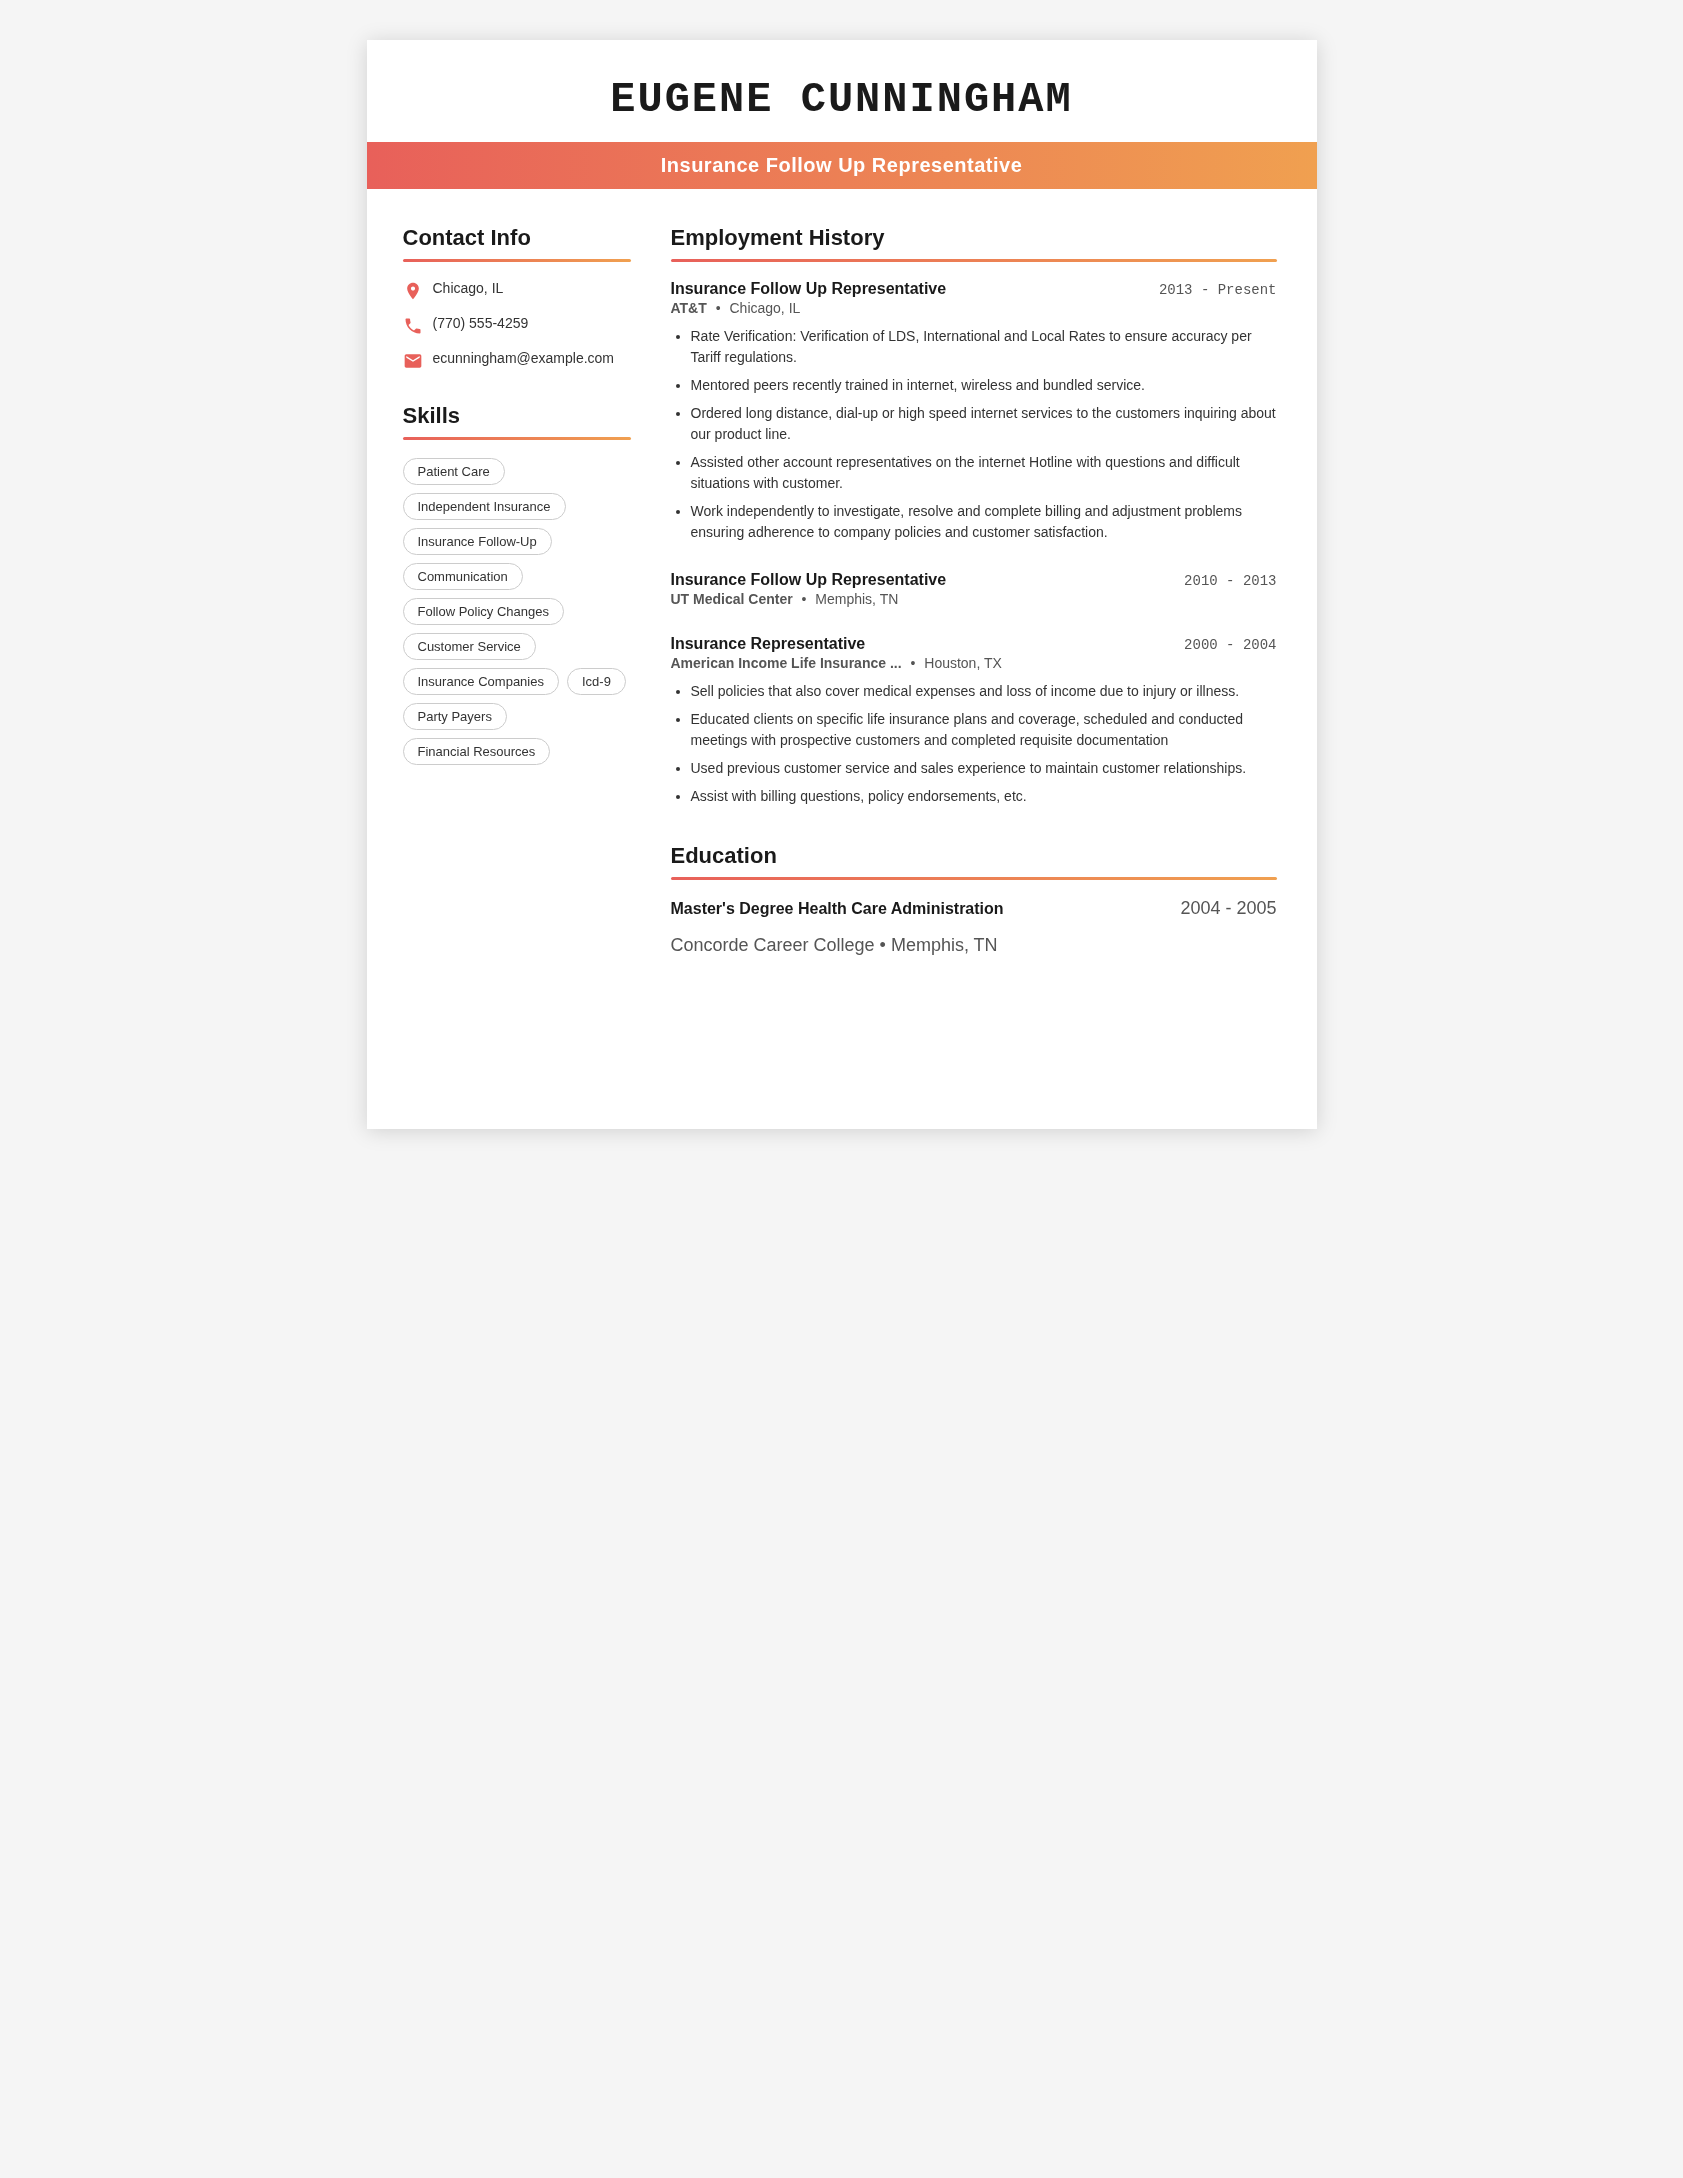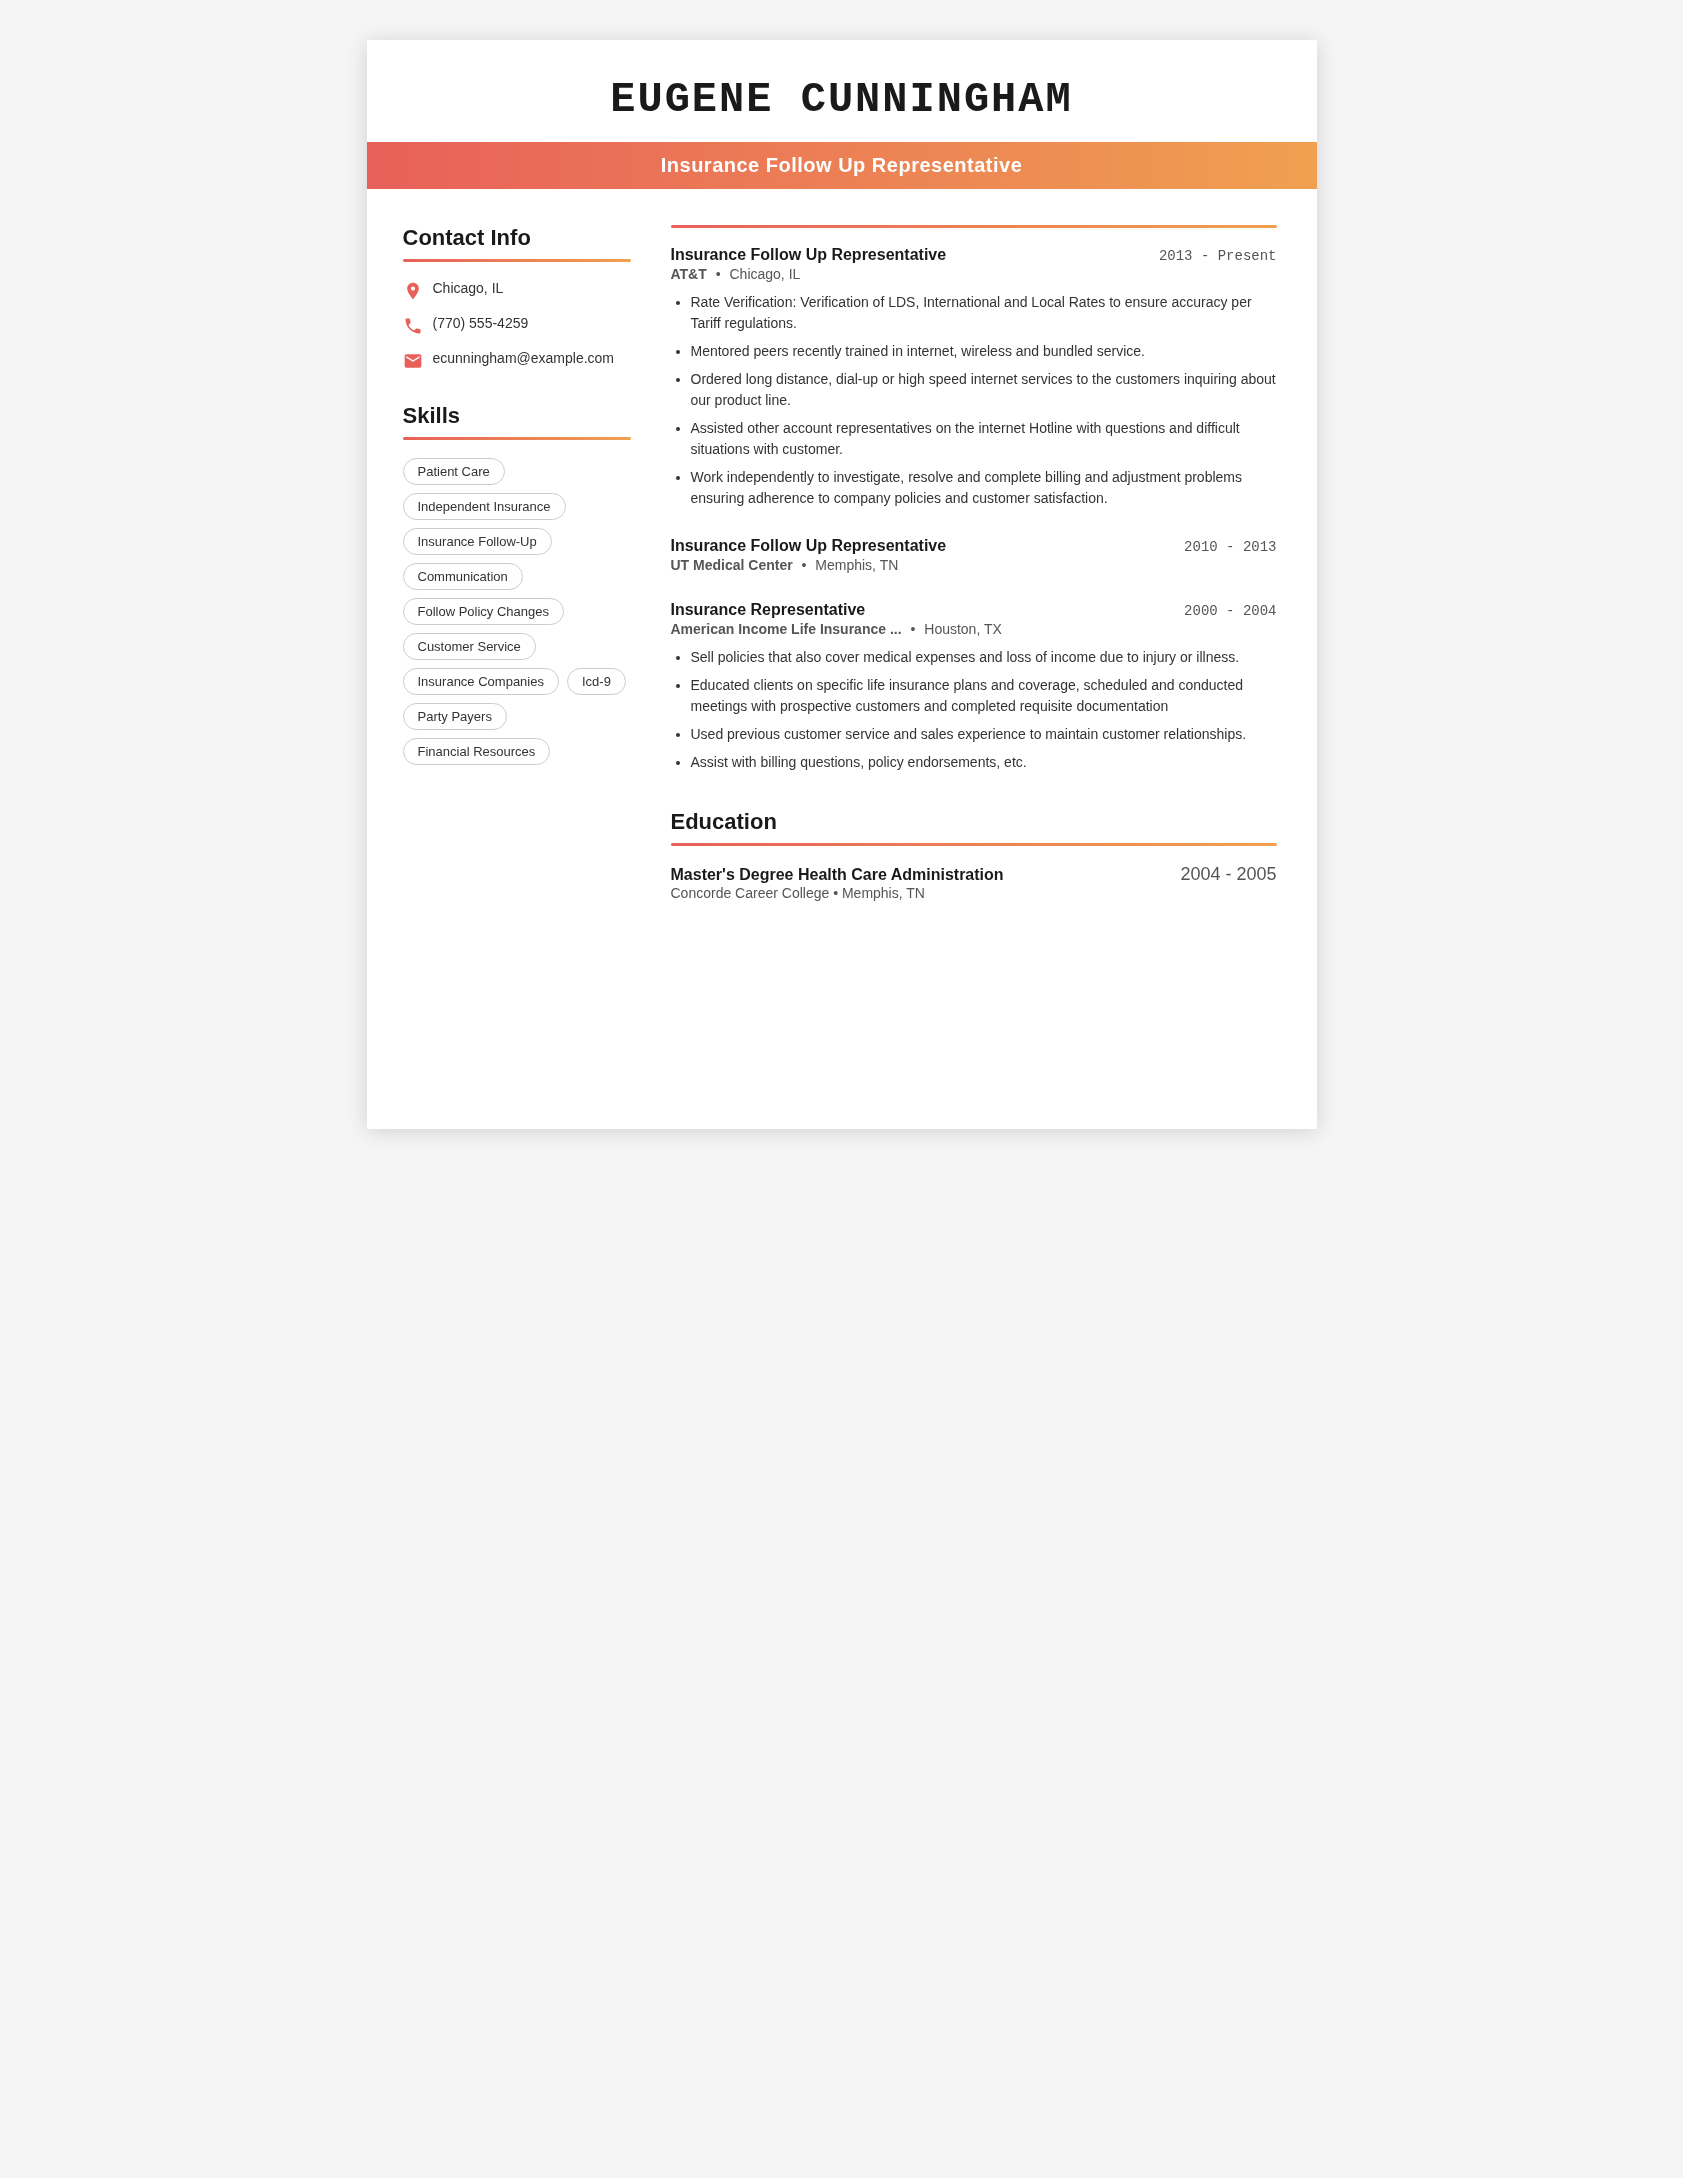--- a/index.html
+++ b/index.html
@@ -148,22 +148,23 @@
       font-size: 16px;
       font-weight: 800;
       color: #1a1a1a;
     }
     .edu-dates {
       font-size: 18px;
       color: #555;
       white-space: nowrap;
     }
     .edu-meta {
-      font-size: 14px;
-      color: #555;
+      font-size: 18px;
+      color: #555;
+      margin-top: 16px;
     }
   </style>
 </head>
 <body>
 
 <div class="resume">
 
   <div class="header">
     <h1>EUGENE CUNNINGHAM</h1>
   </div>
@@ -216,20 +217,21 @@
             <span class="skill-tag">Party Payers</span>
             <span class="skill-tag">Financial Resources</span>
           </div>
       </div>
 
     </div>
 
     <div class="main">
 
       <div class="employment-section">
+        <div class="section-title">Employment History</div>
         <div class="divider"></div>
         <div id="jobs-container">
             <div class="job">
               <div class="job-header">
                 <span class="job-title">Insurance Follow Up Representative</span>
                 <span class="job-dates">2013 - Present</span>
               </div>
               <div class="job-meta"><strong>AT&amp;T</strong> <span class="dot">•</span> Chicago, IL</div>
               <ul class="job-bullets">
                 <li>Rate Verification: Verification of LDS, International and Local Rates to ensure accuracy per Tariff regulations.</li>

